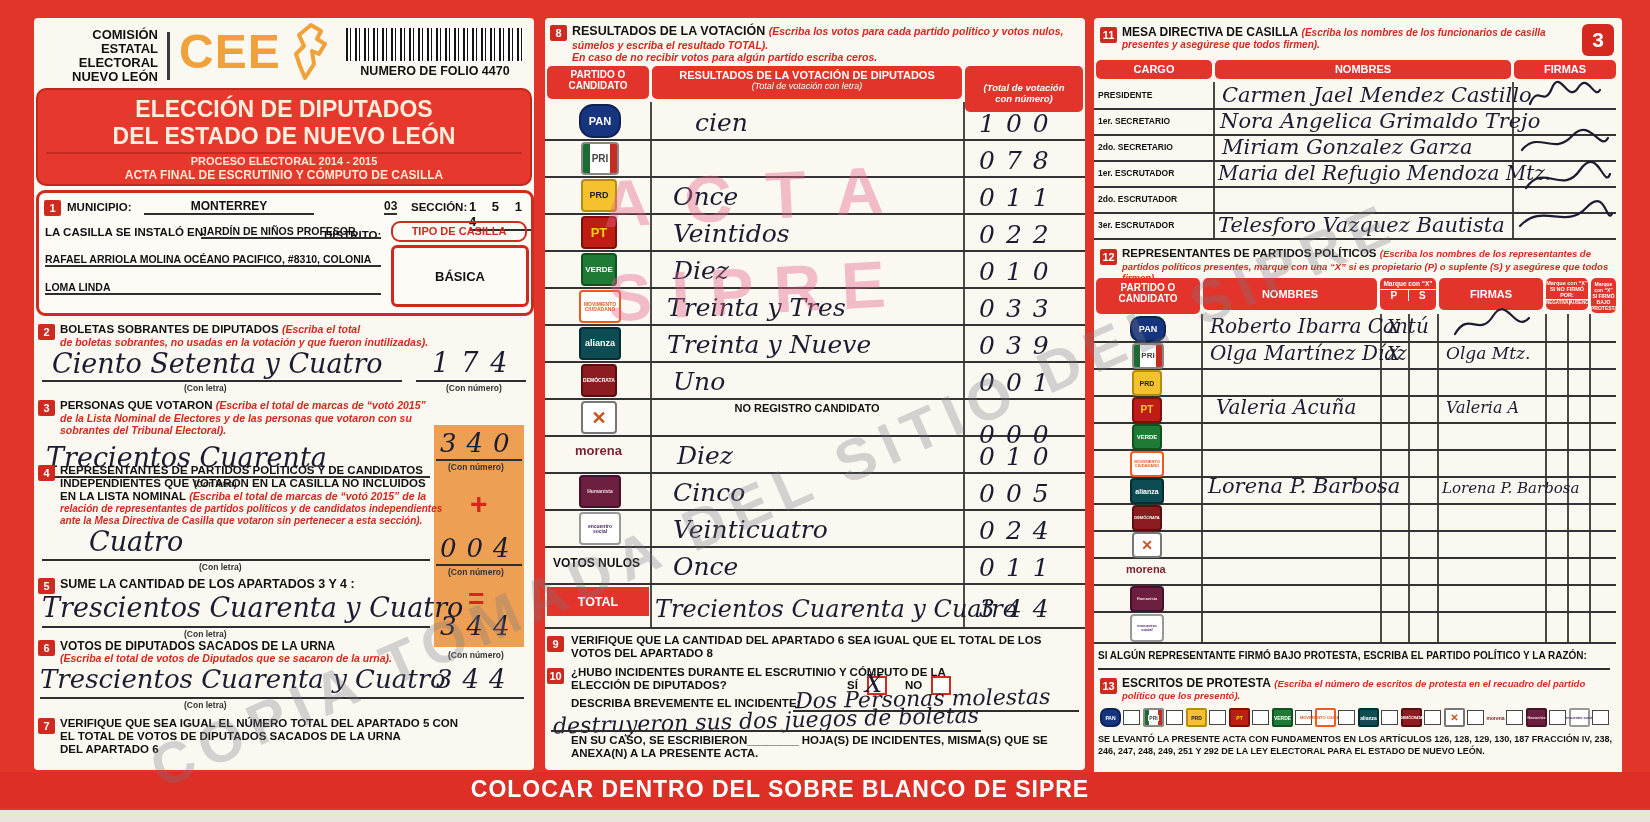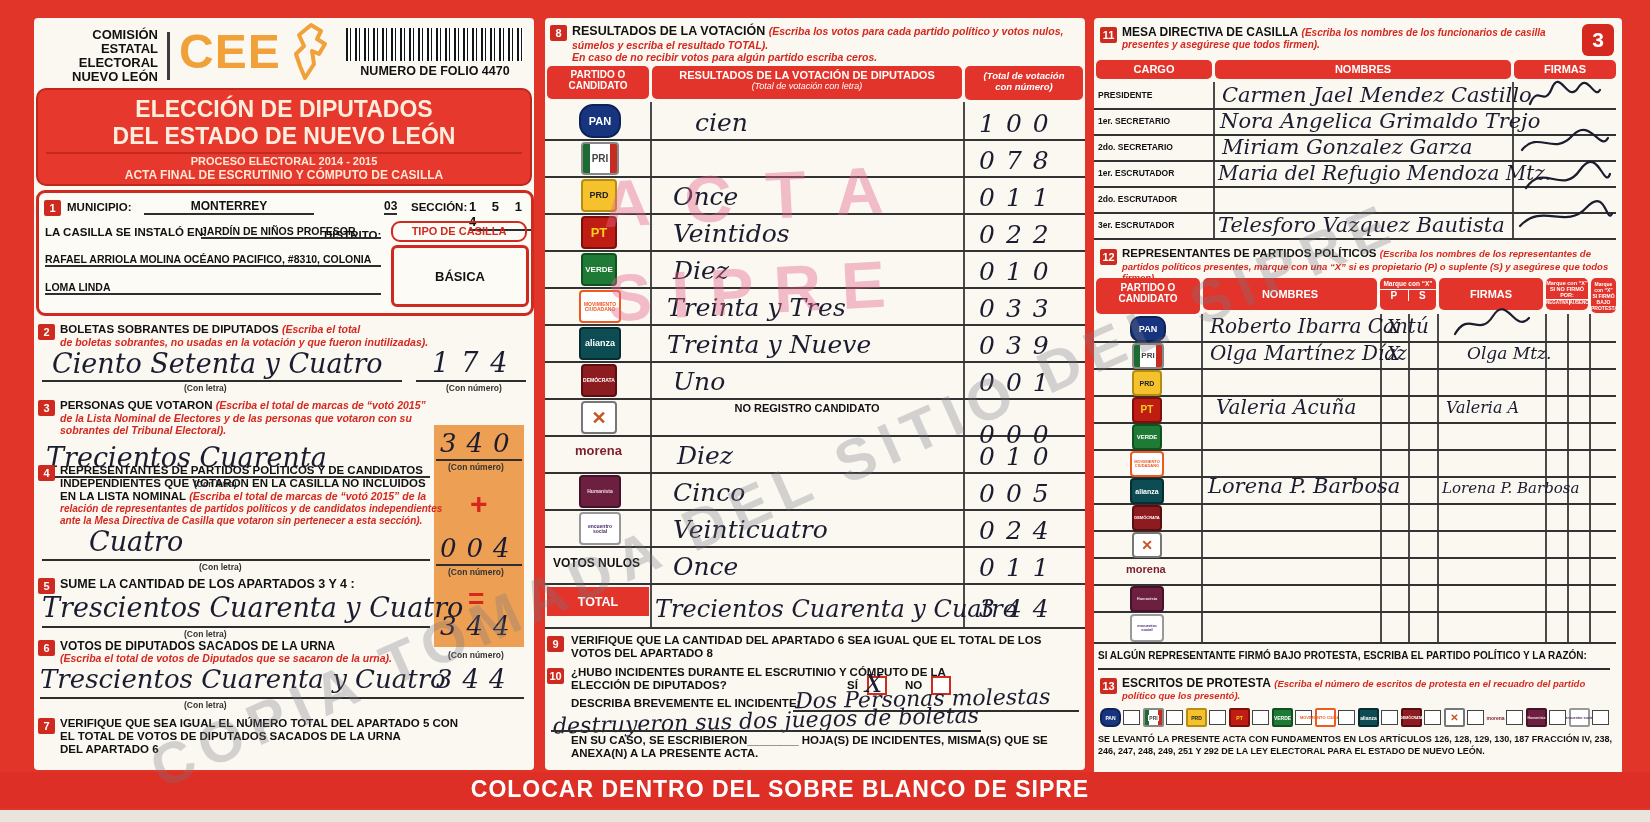--- a/index.html
+++ b/index.html
@@ -166,21 +166,21 @@
     <div class="abs ri" style="left:27px;top:33px;font-size:10.5px;">En caso de no recibir votos para algún partido escriba ceros.</div>
 
     <div class="abs redhdr" style="left:2px;top:48px;width:102px;height:30px;font-size:10px;padding-top:3px;">
       <div>PARTIDO O</div>
       <div>CANDIDATO</div>
     </div>
     <div class="abs redhdr" style="left:107px;top:48px;width:310px;height:30px;font-size:11px;padding-top:3px;">
       <div>RESULTADOS DE LA VOTACIÓN DE DIPUTADOS</div>
       <div style="font-size:9px;font-style:italic;font-weight:normal;">(Total de votación con letra)</div>
     </div>
-    <div class="abs redhdr" style="left:420px;top:48px;width:118px;height:30px;font-size:9.5px;font-style:italic;padding-top:4px;">
+    <div class="abs redhdr" style="left:420px;top:48px;width:118px;height:30px;font-size:9.5px;font-style:italic;padding-top:16px;">
       <div>(Total de votación</div>
       <div>con número)</div>
     </div>
 
     <div class="vline" style="left:105px;top:84px;height:525px;"></div>
     <div class="vline" style="left:418px;top:84px;height:525px;"></div>
 
     <div class="abs" style="left:0;top:84px;width:540px;height:37px;border-bottom:2px solid #333;">
       <div class="logo pan" style="left:34px;top:2px;width:38px;height:30px;font-size:11px;border-radius:14px;">PAN</div>
       <div class="abs hw" style="left:150px;bottom:2px;font-size:25px;">cien</div>
@@ -375,21 +375,21 @@
       <svg class="abs" style="left:355px;top:-6px;" width="85" height="34">
           <path class="scrib" d="M6,26 C20,2 30,30 44,8 S66,26 80,10"></path>
         </svg>
     </div>
     <div class="abs" style="left:0;top:323px;width:522px;height:27px;border-bottom:2px solid #333;">
       <div class="logo pri" style="left:38px;top:2px;width:28px;height:22px;font-size:8px;">
           <span>PRI</span>
         </div>
       <div class="abs hw" style="left:116px;top:0px;font-size:20px;">Olga Martínez Díaz</div>
       <div class="abs hw" style="left:293px;top:2px;font-size:18px;">X</div>
-      <div class="abs hw" style="left:352px;top:2px;font-size:17px;margin-left:21px;">Olga Mtz.</div>
+      <div class="abs hw" style="left:352px;top:2px;font-size:17px;">Olga Mtz.</div>
     </div>
     <div class="abs" style="left:0;top:350px;width:522px;height:27px;border-bottom:2px solid #333;">
       <div class="logo prd" style="left:38px;top:2px;width:26px;height:22px;font-size:7px;">PRD</div>
     </div>
     <div class="abs" style="left:0;top:377px;width:522px;height:27px;border-bottom:2px solid #333;">
       <div class="logo pt" style="left:38px;top:2px;width:26px;height:22px;font-size:10px;">PT</div>
       <div class="abs hw" style="left:122px;top:0px;font-size:20px;">Valeria Acuña</div>
       <div class="abs hw" style="left:352px;top:3px;font-size:16px;">Valeria A</div>
     </div>
     <div class="abs" style="left:0;top:404px;width:522px;height:27px;border-bottom:2px solid #333;">

